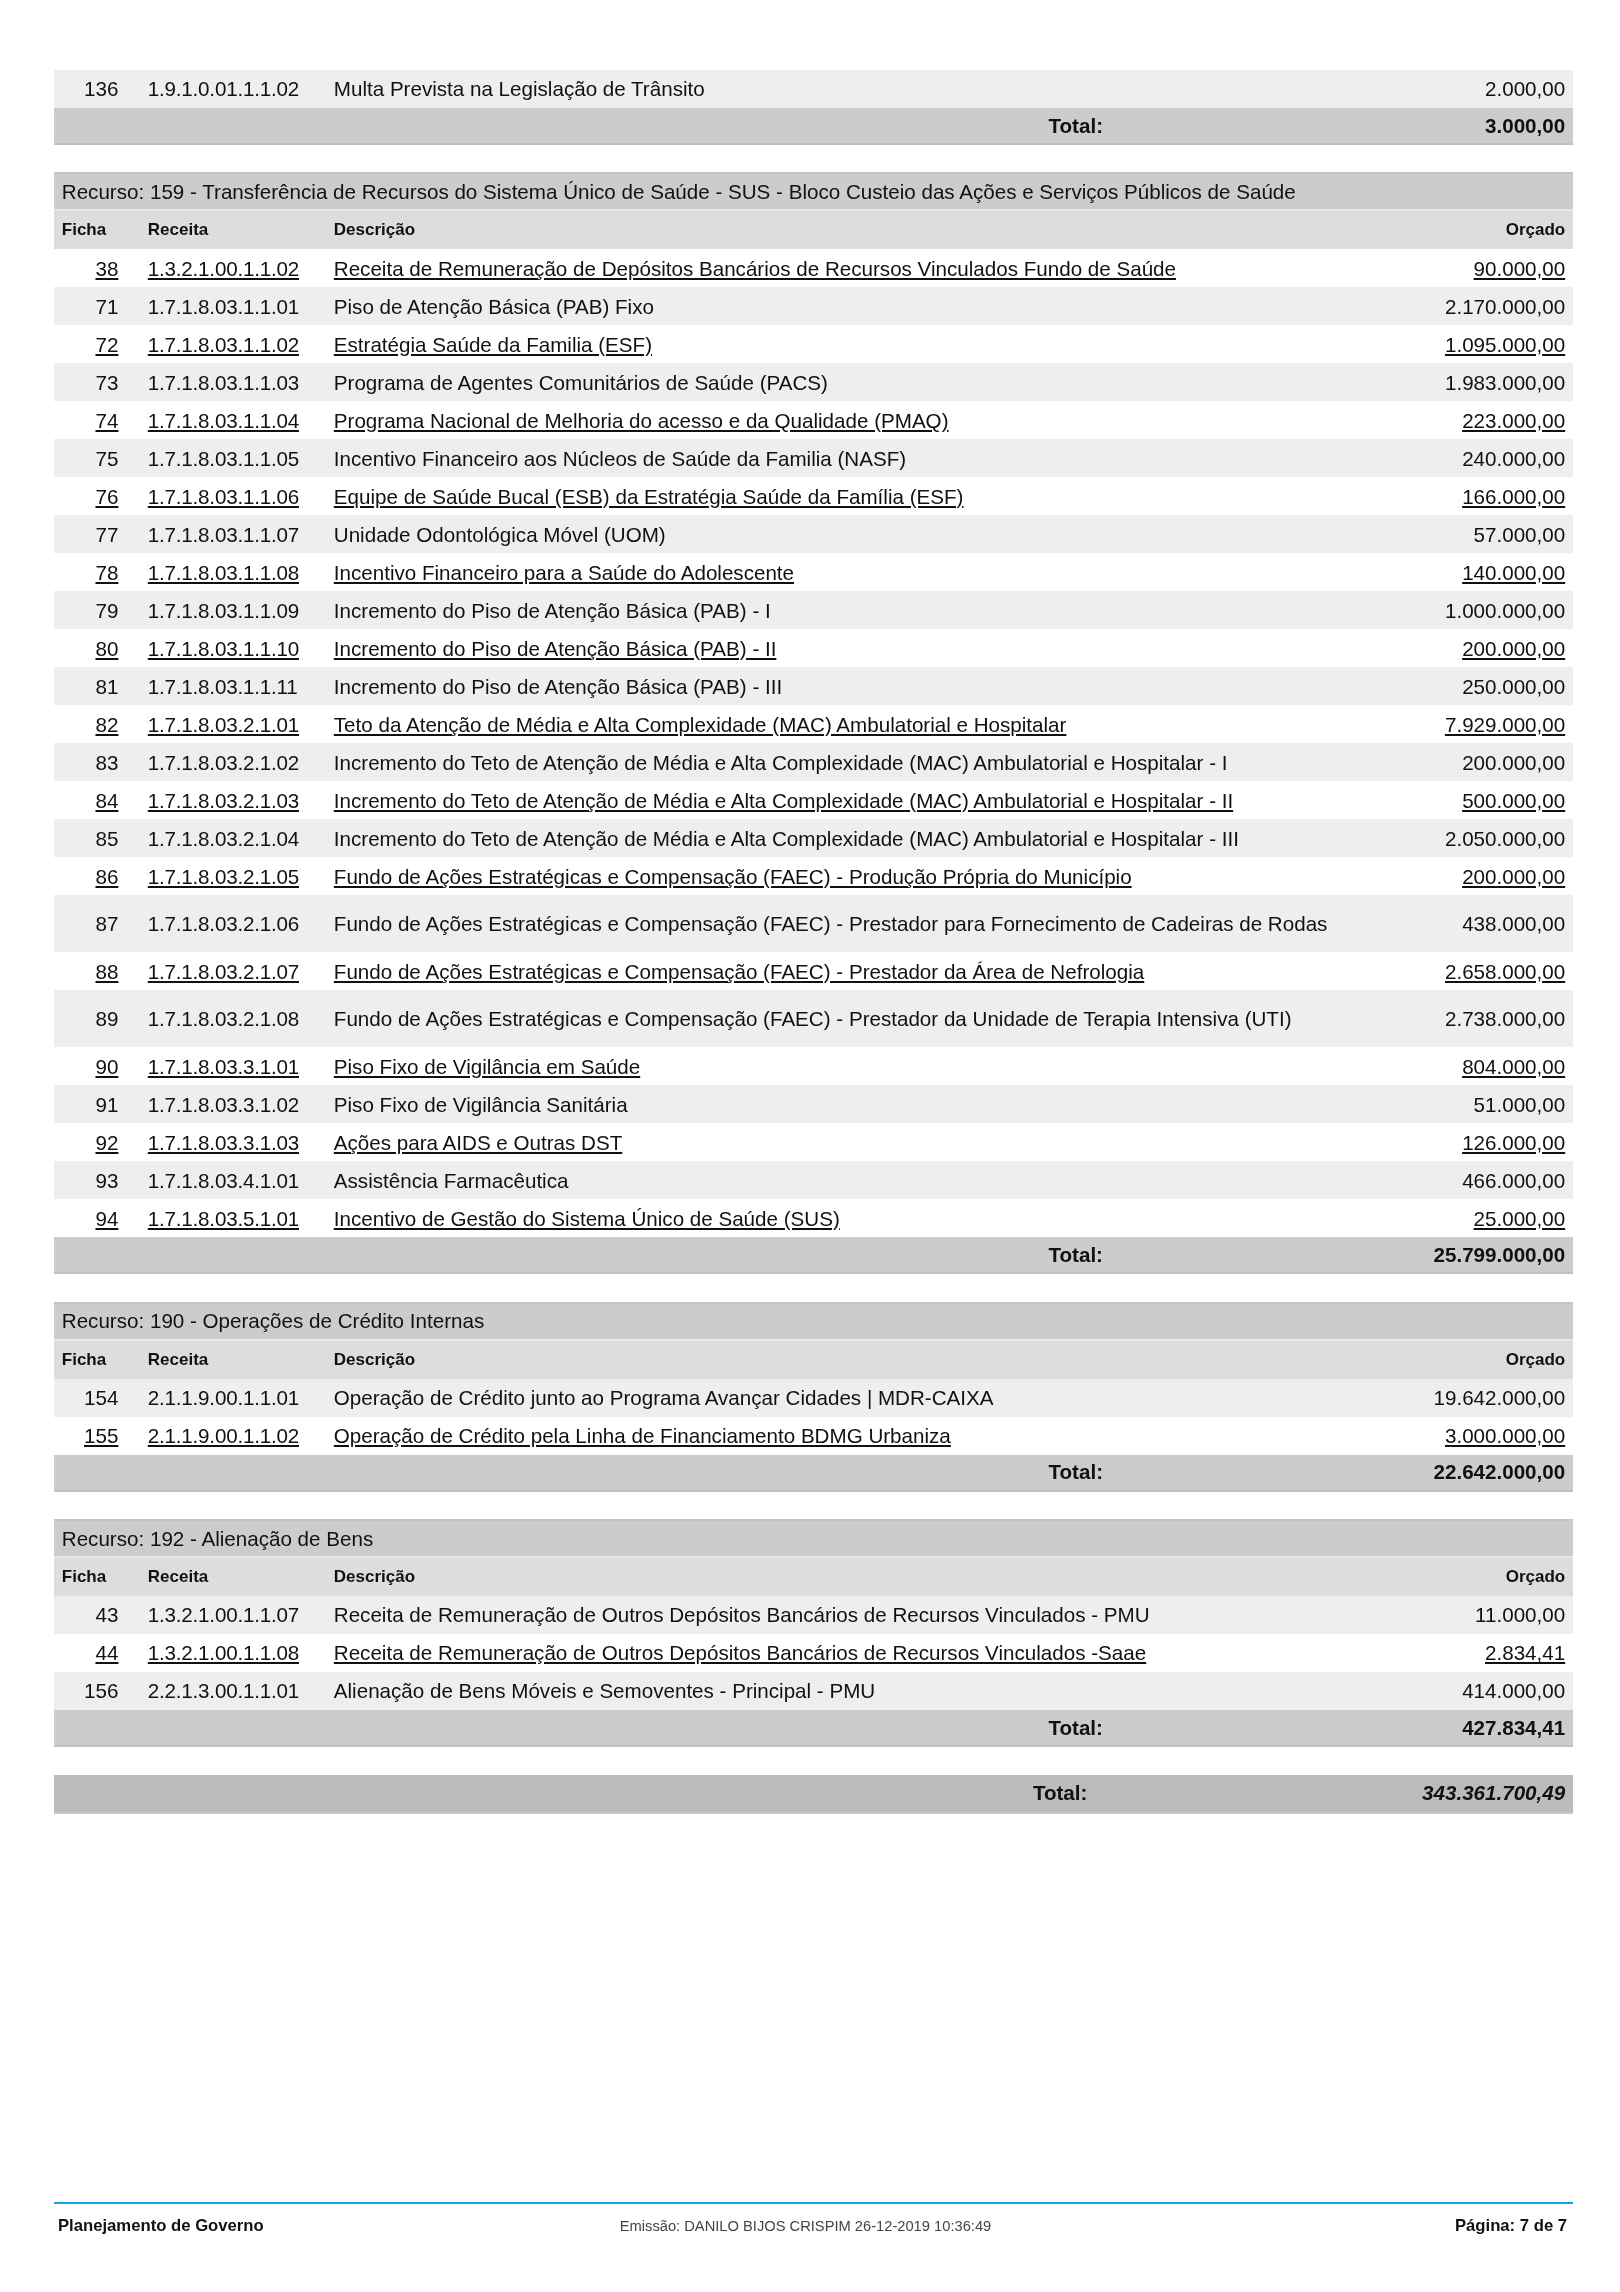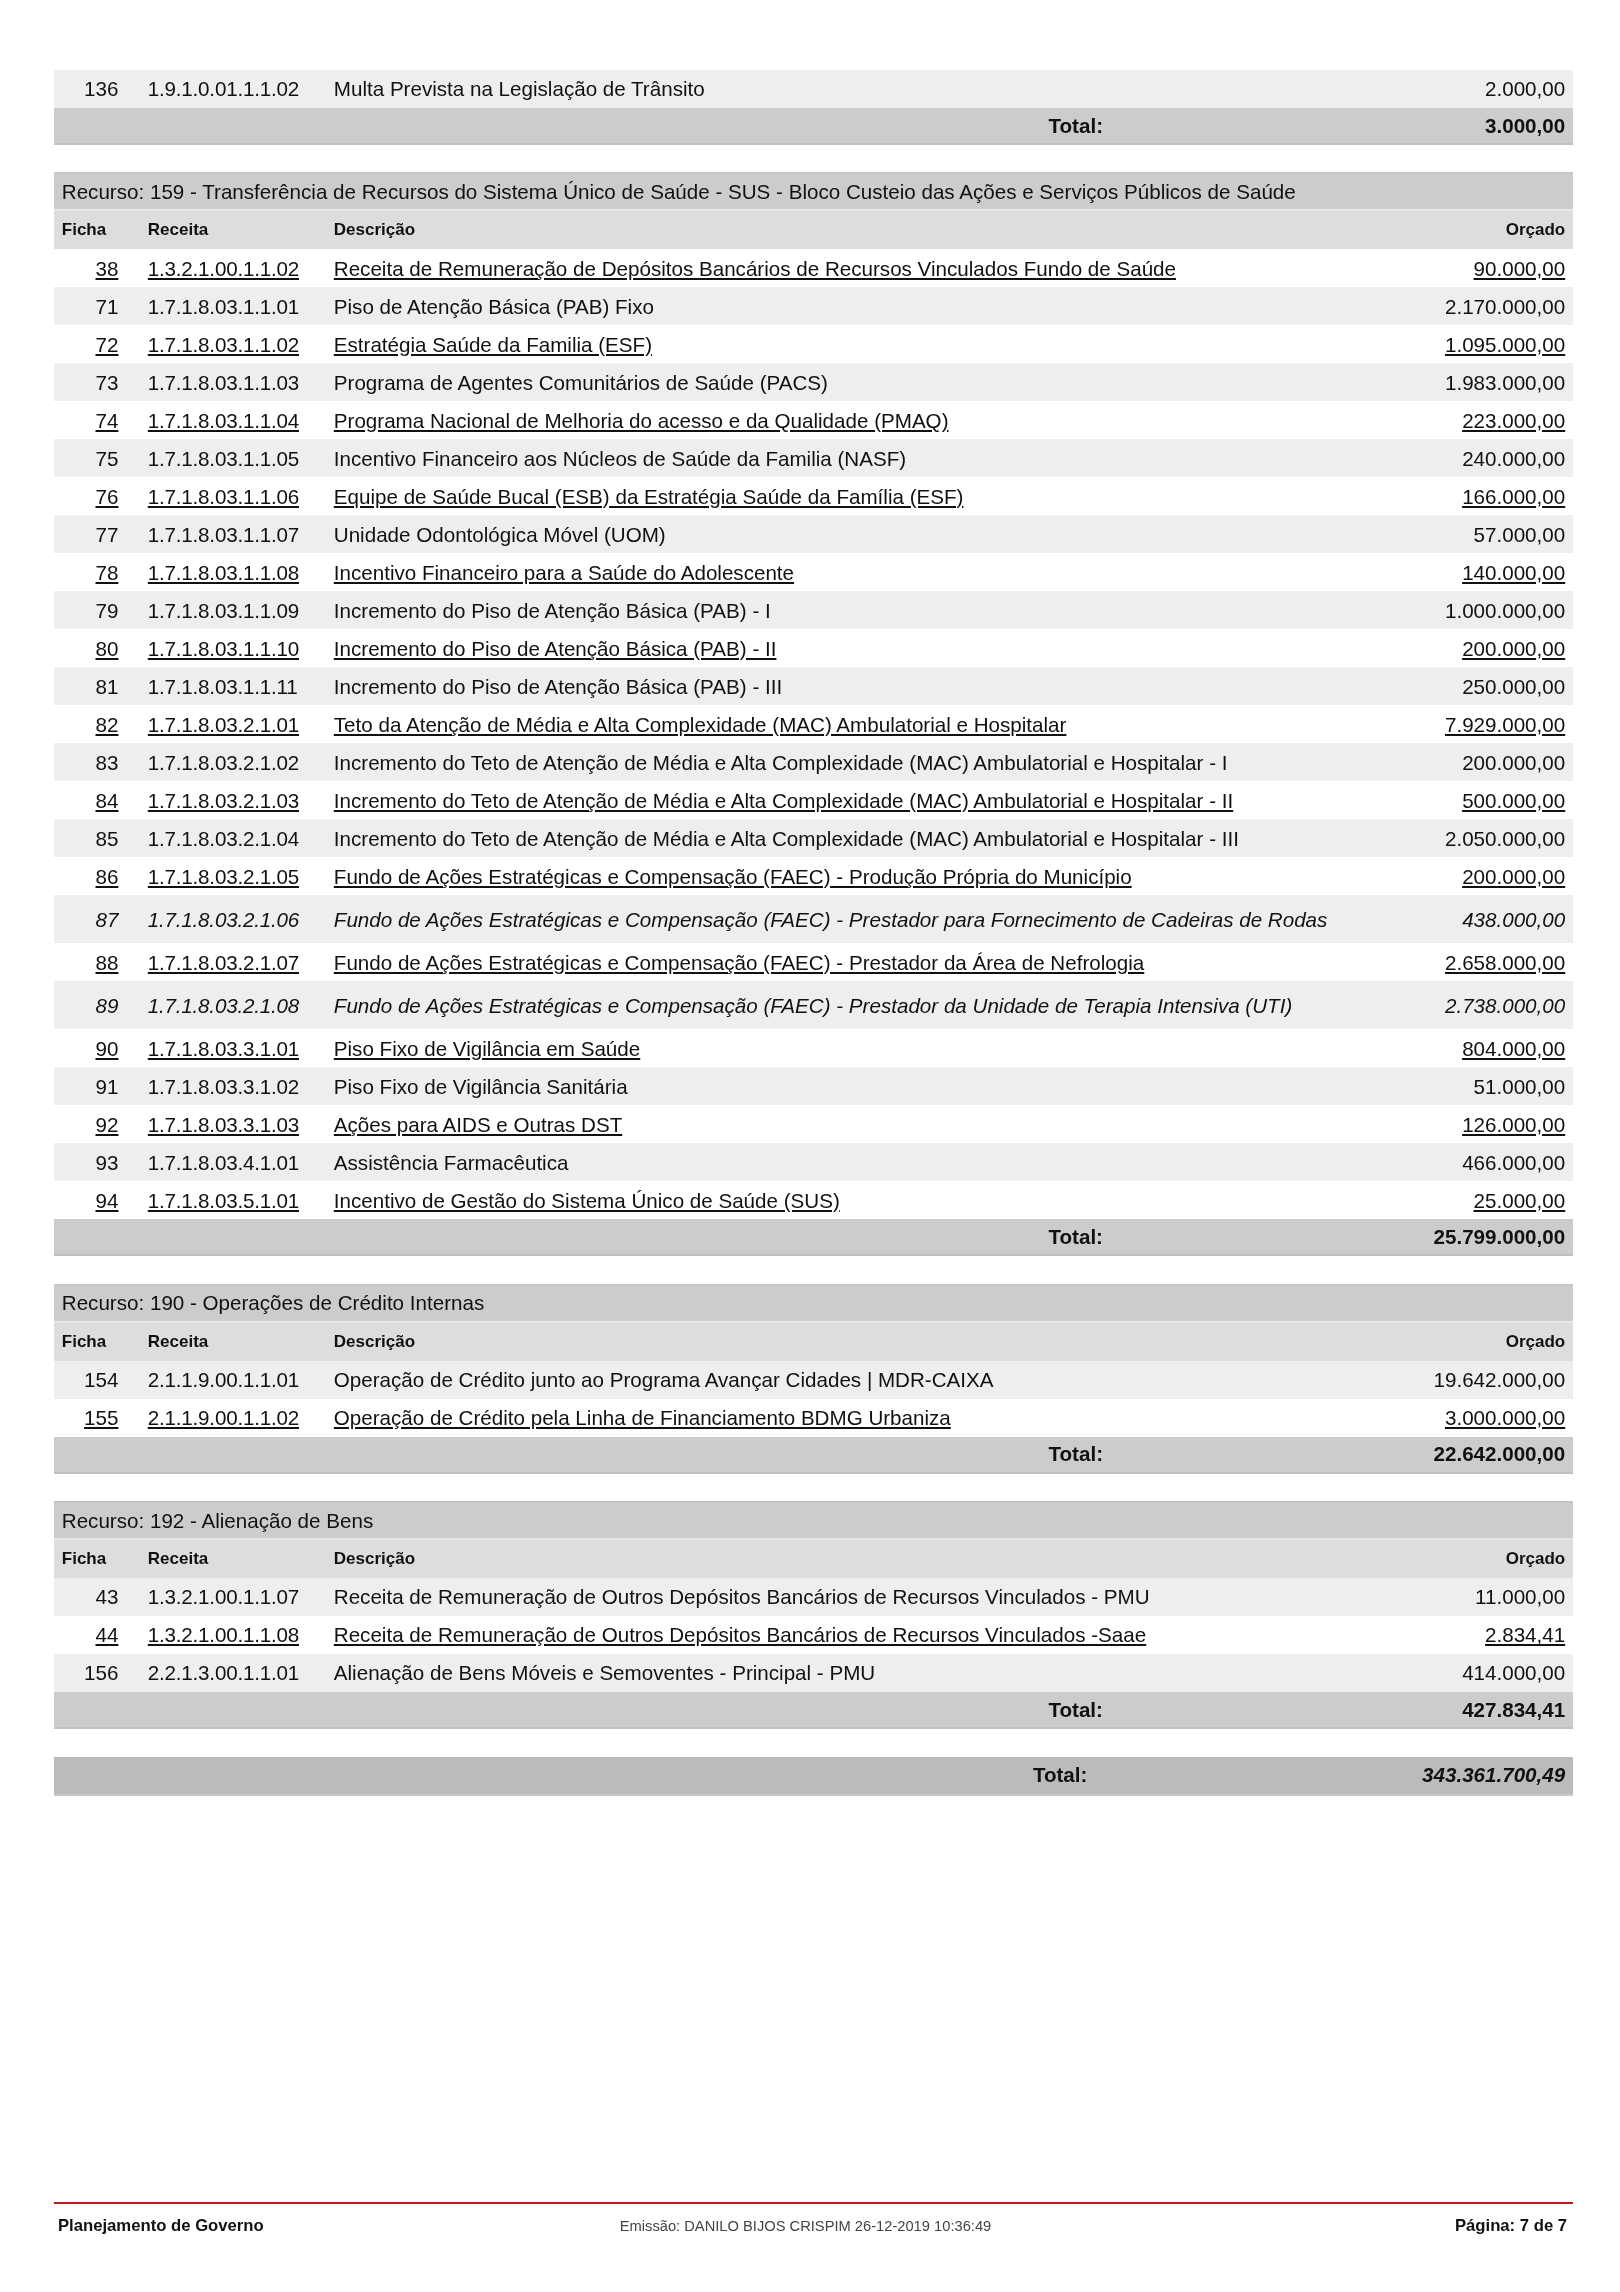--- a/index.html
+++ b/index.html
@@ -9,21 +9,21 @@
   }
   .page { position: absolute; left: 54px; top: 15px; width: 1519px; }
   .top-block { margin-top: 55px; }
   table.report { width: 100%; border-collapse: collapse; table-layout: fixed; font-size: 20.6px; }
   table.report td, table.report th { padding: 0 7.8px; vertical-align: middle; }
   col.c-ficha { width: 86px; }
   col.c-receita { width: 186px; }
   col.c-desc { width: auto; }
   col.c-orcado { width: 235px; }
   tr.row td { height: 38px; line-height: 21.6px; }
-  tr.row.tall td { height: 48px; font-style: italic; }
+  tr.row.tall td { height: 57px; }
   tr.row:nth-child(odd) td { background: #eeeeee; }
   tr.row:nth-child(even) td { background: #ffffff; }
   tr.row.alt td { background: #eeeeee; }
   tr.row.plain td { background: #ffffff; text-decoration: underline; }
   td.ficha { text-align: right; padding-right: 21.6px !important; }
   td.receita { letter-spacing: -0.2px; }
   td.orcado { text-align: right; }
   tr.resource-header td {
     background: #cccccc; font-weight: normal; height: 35px; font-size: 20.6px;
     border-top: 2px solid #c4c4c4;
@@ -44,21 +44,21 @@
     width: 100%; border-collapse: collapse; font-size: 20.6px; margin-top: 27.4px;
   }
   .grand-total td {
     background: #bbbbbb; font-weight: bold; height: 37px; padding: 0 7.8px;
     border-bottom: 2.9px solid #c8c8c8;
   }
   .grand-total td.label { text-align: right; padding-right: 235px; }
   .grand-total td.val { text-align: right; width: 235px; font-style: italic; }
   .footer {
     position: absolute; left: 54px; top: 2202px; width: 1519px;
-    border-top: 2px solid #b91c1c; padding-top: 11.8px; font-size: 16.7px;
+    border-top: 2px solid #0ea5e9; padding-top: 11.8px; font-size: 16.7px;
   }
   .footer .left { position: absolute; left: 3.9px; top: 11.8px; font-weight: bold; }
   .footer .center { position: absolute; left: 0; right: 16px; top: 13.7px; text-align: center; font-size: 14.7px; color: #444; }
   .footer .right { position: absolute; right: 5.9px; top: 11.8px; font-weight: bold; }
 </style>
 </head>
 <body>
 
 <div class="page">
 

